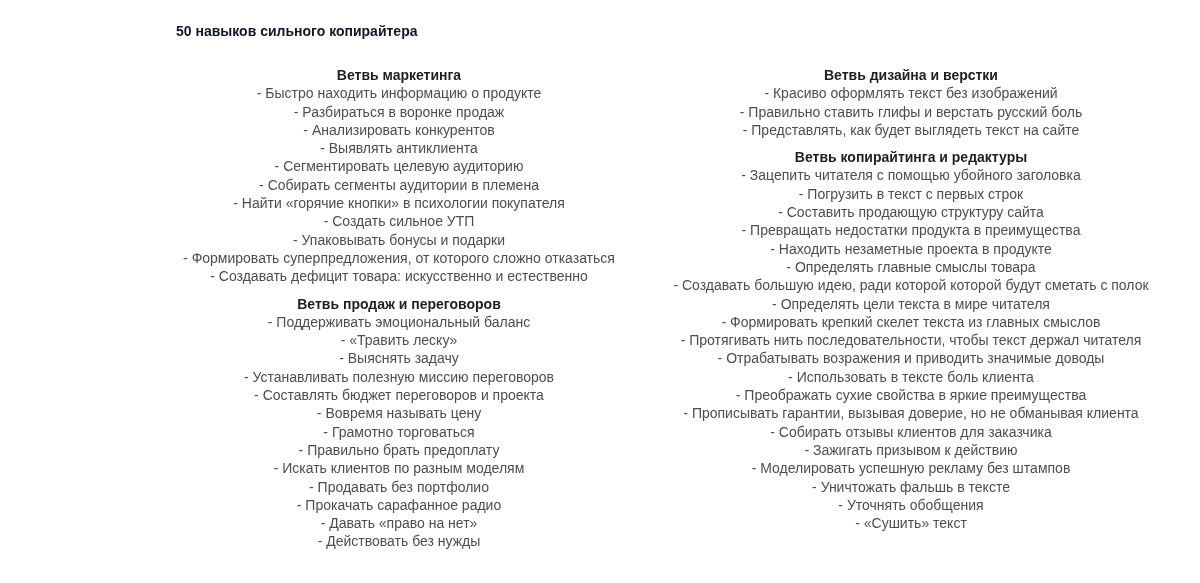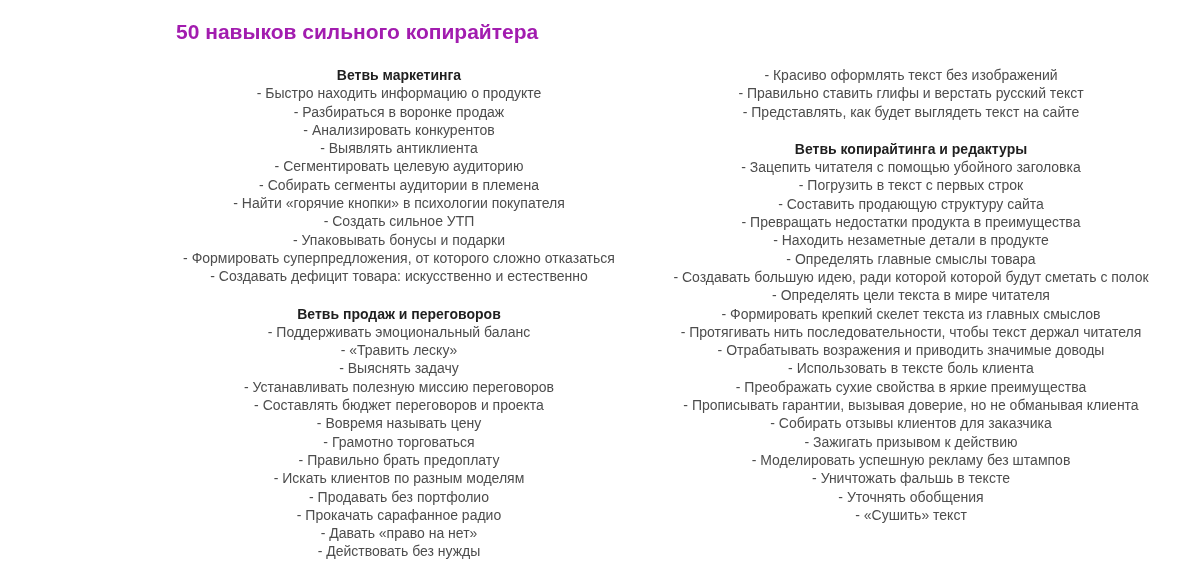--- a/index.html
+++ b/index.html
@@ -13,40 +13,40 @@
     overflow: hidden;
     font-family: "Liberation Sans", sans-serif;
     -webkit-font-smoothing: antialiased;
   }
   .page {
     box-sizing: border-box;
     padding: 20px 0 0 176px;
   }
   .title {
     margin: 0;
-    font-size: 21px;
+    font-size: 14px;
     line-height: 23px;
     font-weight: 700;
-    color: #a21caf;
+    color: #0f172a;
     white-space: nowrap;
   }
   .columns {
     display: flex;
     margin-top: 23px;
   }
   .column-left {
     flex: none;
     width: 446px;
   }
   .column-right {
     flex: 1;
     min-width: 0;
   }
   .section { margin: 0; text-align: center; }
-  .section + .section { margin-top: 19px; }
+  .section + .section { margin-top: 9px; }
   .section-heading {
     margin: 0;
     font-size: 14px;
     line-height: 18.3px;
     font-weight: 700;
     color: #1f1f1f;
     white-space: nowrap;
   }
   .list-item {
     font-size: 14px;
@@ -89,31 +89,32 @@
           <div class="list-item"><span class="dash">-</span> <span>Правильно брать предоплату</span></div>
           <div class="list-item"><span class="dash">-</span> <span>Искать клиентов по разным моделям</span></div>
           <div class="list-item"><span class="dash">-</span> <span>Продавать без портфолио</span></div>
           <div class="list-item"><span class="dash">-</span> <span>Прокачать сарафанное радио</span></div>
           <div class="list-item"><span class="dash">-</span> <span>Давать «право на нет»</span></div>
           <div class="list-item"><span class="dash">-</span> <span>Действовать без нужды</span></div>
         </section>
       </div>
     <div class="column column-right">
         <section class="section">
+          <h2 class="section-heading">Ветвь дизайна и верстки</h2>
           <div class="list-item"><span class="dash">-</span> <span>Красиво оформлять текст без изображений</span></div>
-          <div class="list-item"><span class="dash">-</span> <span>Правильно ставить глифы и верстать русский текст</span></div>
+          <div class="list-item"><span class="dash">-</span> <span>Правильно ставить глифы и верстать русский боль</span></div>
           <div class="list-item"><span class="dash">-</span> <span>Представлять, как будет выглядеть текст на сайте</span></div>
         </section>
         <section class="section">
           <h2 class="section-heading">Ветвь копирайтинга и редактуры</h2>
           <div class="list-item"><span class="dash">-</span> <span>Зацепить читателя с помощью убойного заголовка</span></div>
           <div class="list-item"><span class="dash">-</span> <span>Погрузить в текст с первых строк</span></div>
           <div class="list-item"><span class="dash">-</span> <span>Составить продающую структуру сайта</span></div>
           <div class="list-item"><span class="dash">-</span> <span>Превращать недостатки продукта в преимущества</span></div>
-          <div class="list-item"><span class="dash">-</span> <span>Находить незаметные детали в продукте</span></div>
+          <div class="list-item"><span class="dash">-</span> <span>Находить незаметные проекта в продукте</span></div>
           <div class="list-item"><span class="dash">-</span> <span>Определять главные смыслы товара</span></div>
           <div class="list-item"><span class="dash">-</span> <span>Создавать большую идею, ради которой которой будут сметать с полок</span></div>
           <div class="list-item"><span class="dash">-</span> <span>Определять цели текста в мире читателя</span></div>
           <div class="list-item"><span class="dash">-</span> <span>Формировать крепкий скелет текста из главных смыслов</span></div>
           <div class="list-item"><span class="dash">-</span> <span>Протягивать нить последовательности, чтобы текст держал читателя</span></div>
           <div class="list-item"><span class="dash">-</span> <span>Отрабатывать возражения и приводить значимые доводы</span></div>
           <div class="list-item"><span class="dash">-</span> <span>Использовать в тексте боль клиента</span></div>
           <div class="list-item"><span class="dash">-</span> <span>Преображать сухие свойства в яркие преимущества</span></div>
           <div class="list-item"><span class="dash">-</span> <span>Прописывать гарантии, вызывая доверие, но не обманывая клиента</span></div>
           <div class="list-item"><span class="dash">-</span> <span>Собирать отзывы клиентов для заказчика</span></div>

